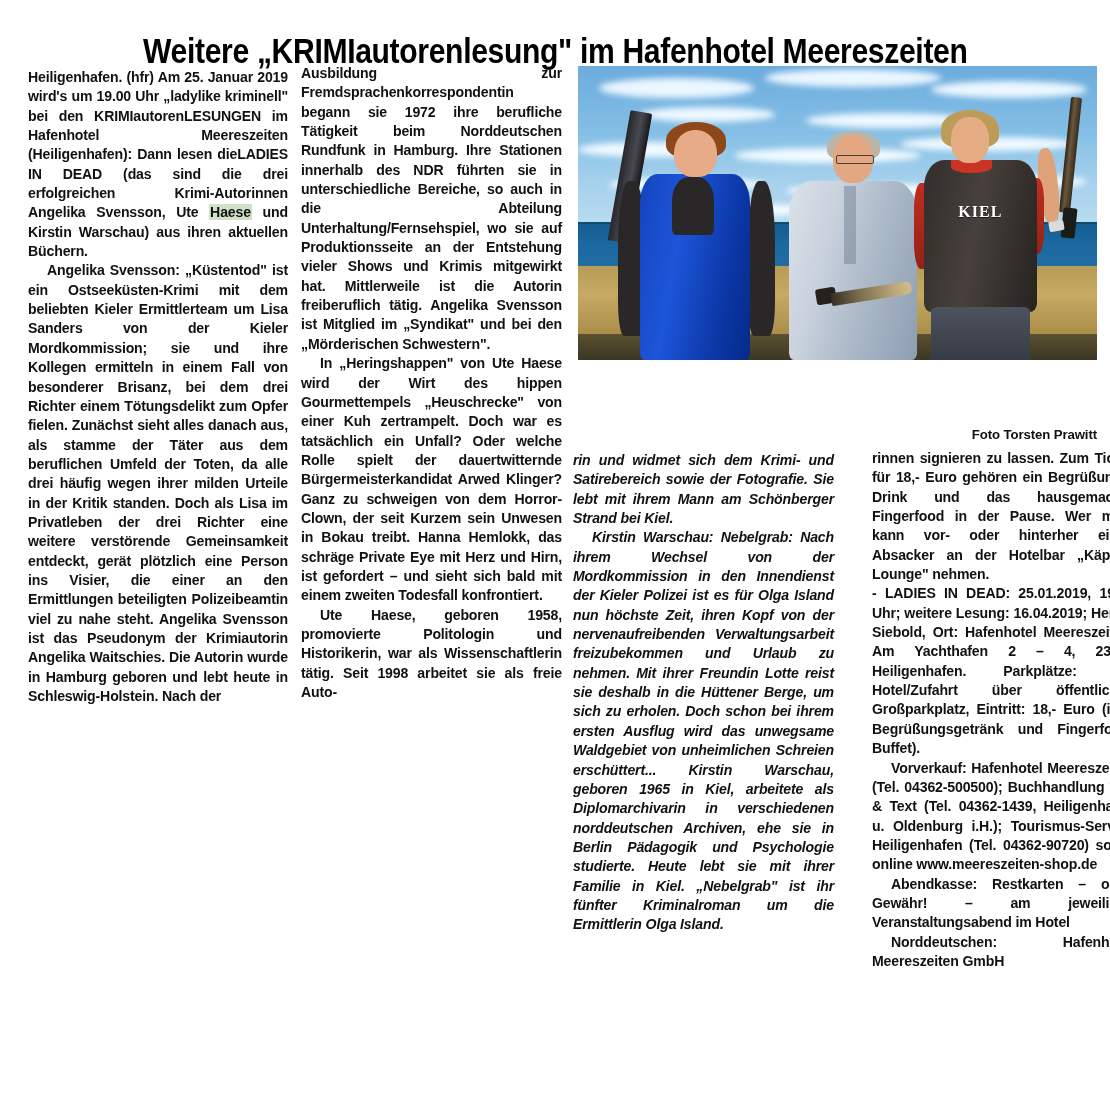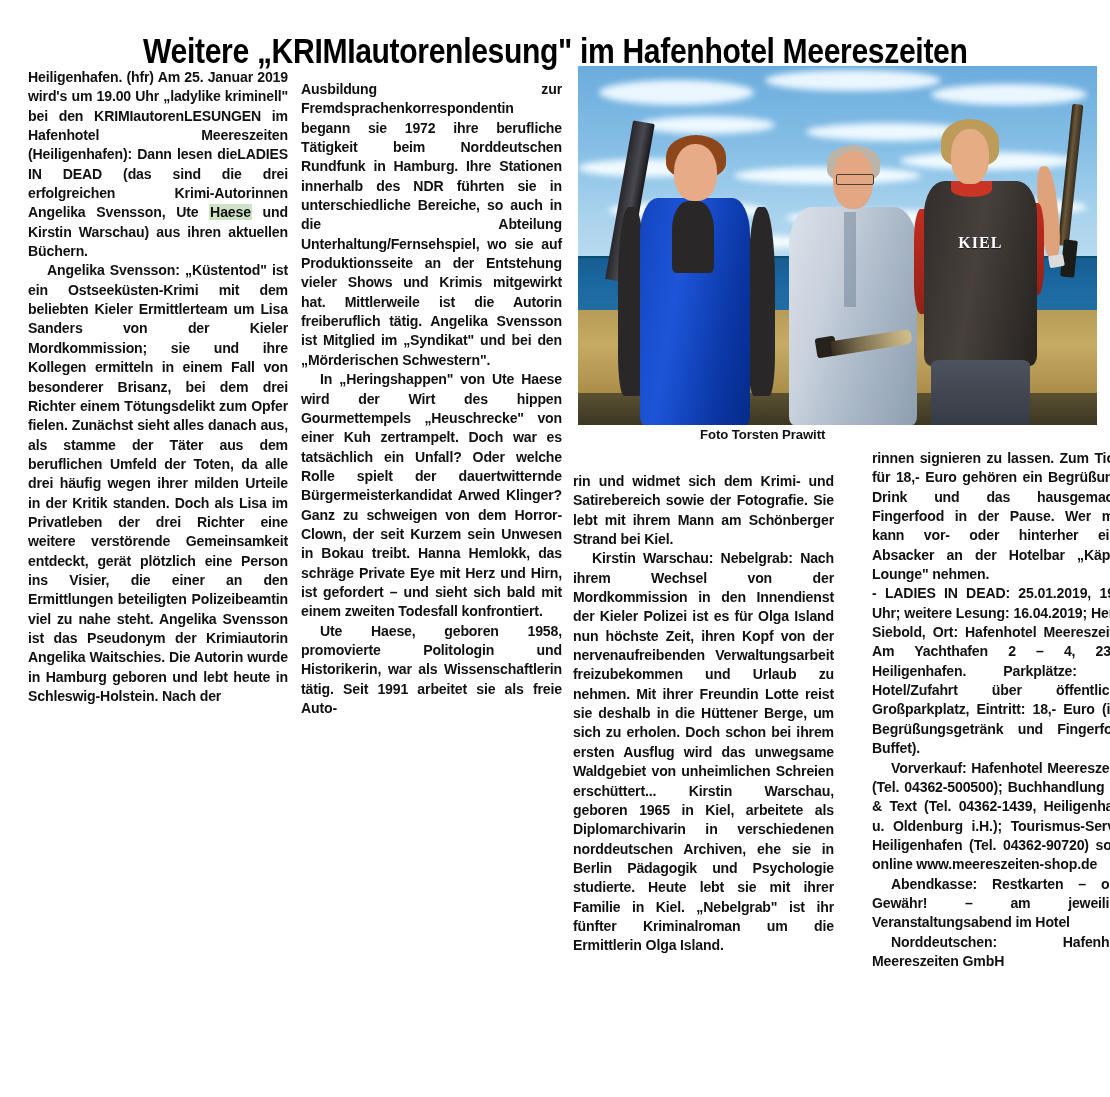--- a/index.html
+++ b/index.html
@@ -55,31 +55,31 @@
     margin: 0;
   }
   .col p.indent {
     text-indent: 1.35em;
   }
   .col p.noindent {
     text-indent: 0;
   }
 
   #col1 { left: 28px;  top: 68px;  width: 260px; }
-  #col2 { left: 301px; top: 80px;  width: 261px; }
-  #col3 { left: 573px; top: 472px; width: 261px; }
+  #col2 { left: 301px; top: 64px;  width: 261px; }
+  #col3 { left: 573px; top: 451px; width: 261px; font-style: italic; }
   #col4 { left: 872px; top: 449px; width: 262px; }
 
   
   #photo-wrap {
     position: absolute;
     left: 578px;
     top: 66px;
     width: 519px;
-    height: 359px;
+    height: 294px;
   }
   #photo {
     position: absolute;
     inset: 0;
     overflow: hidden;
     background: #7fb4d8;
     filter: saturate(1.05) contrast(1.05);
   }
   
   .sky {
@@ -240,21 +240,21 @@
     position: absolute; right: 10%; top: 45%; width: 9%; height: 4%;
     background: #d8d8d8; border-radius: 2px; transform: rotate(-10deg);
   }
 
   
   #caption {
     position: absolute;
     left: 700px;
     top: 427px;
     width: 397px;
-    text-align: left;
+    text-align: right;
     font-size: 13.2px;
     font-weight: 700;
     letter-spacing: -0.1px;
     color: #111;
   }
 
   
   .hl {
     background: #cfe2c7;
     padding: 0 1px;
@@ -329,21 +329,21 @@
 
 <div id="caption">Foto Torsten Prawitt</div>
 
 <div class="col" id="col1">
     <p class="noindent"><b>Heiligenhafen. (hfr)</b>    Am 25. Januar 2019 wird's um 19.00 Uhr „ladylike kriminell" bei den KRIMIautorenLESUNGEN im Hafenhotel Meereszeiten (Heiligenhafen): Dann lesen dieLADIES IN DEAD (das sind die drei erfolgreichen Krimi-Autorinnen Angelika Svensson, Ute <span class="hl">Haese</span> und Kirstin Warschau) aus ihren aktuellen Büchern.</p>
     <p class="indent">Angelika Svensson: „Küstentod" ist ein Ostseeküsten-Krimi mit dem beliebten Kieler Ermittlerteam um Lisa Sanders von der Kieler Mordkommission; sie und ihre Kollegen ermitteln in einem Fall von besonderer Brisanz, bei dem drei Richter einem Tötungsdelikt zum Opfer fielen. Zunächst sieht alles danach aus, als stamme der Täter aus dem beruflichen Umfeld der Toten, da alle drei häufig wegen ihrer milden Urteile in der Kritik standen. Doch als Lisa im Privatleben der drei Richter eine weitere verstörende Gemeinsamkeit entdeckt, gerät plötzlich eine Person ins Visier, die einer an den Ermittlungen beteiligten Polizeibeamtin viel zu nahe steht. Angelika Svensson ist das Pseudonym der Krimiautorin Angelika Waitschies. Die Autorin wurde in Hamburg geboren und lebt heute in Schleswig-Holstein. Nach der</p>
   </div>
 <div class="col" id="col2">
     <p class="noindent">Ausbildung zur Fremdsprachenkorrespondentin begann sie 1972 ihre berufliche Tätigkeit beim Norddeutschen Rundfunk in Hamburg. Ihre Stationen innerhalb des NDR führten sie in unterschiedliche Bereiche, so auch in die Abteilung Unterhaltung/Fernsehspiel, wo sie auf Produktionsseite an der Entstehung vieler Shows und Krimis mitgewirkt hat. Mittlerweile ist die Autorin freiberuflich tätig. Angelika Svensson ist Mitglied im „Syndikat" und bei den „Mörderischen Schwestern".</p>
     <p class="indent">In „Heringshappen" von Ute Haese wird der Wirt des hippen Gourmettempels „Heuschrecke" von einer Kuh zertrampelt. Doch war es tatsächlich ein Unfall? Oder welche Rolle spielt der dauertwitternde Bürgermeisterkandidat Arwed Klinger? Ganz zu schweigen von dem Horror-Clown, der seit Kurzem sein Unwesen in Bokau treibt. Hanna Hemlokk, das schräge Private Eye mit Herz und Hirn, ist gefordert – und sieht sich bald mit einem zweiten Todesfall konfrontiert.</p>
-    <p class="indent">Ute Haese, geboren 1958, promovierte Politologin und Historikerin, war als Wissenschaftlerin tätig. Seit 1991 arbeitet sie als freie Auto-</p>
+    <p class="indent">Ute Haese, geboren 1958, promovierte Politologin und Historikerin, war als Wissenschaftlerin tätig. Seit 1998 arbeitet sie als freie Auto-</p>
   </div>
 <div class="col" id="col3">
     <p class="noindent">rin und widmet sich dem Krimi- und Satirebereich sowie der Fotografie. Sie lebt mit ihrem Mann am Schönberger Strand bei Kiel.</p>
     <p class="indent">Kirstin Warschau: Nebelgrab: Nach ihrem Wechsel von der Mordkommission in den Innendienst der Kieler Polizei ist es für Olga Island nun höchste Zeit, ihren Kopf von der nervenaufreibenden Verwaltungsarbeit freizubekommen und Urlaub zu nehmen. Mit ihrer Freundin Lotte reist sie deshalb in die Hüttener Berge, um sich zu erholen. Doch schon bei ihrem ersten Ausflug wird das unwegsame Waldgebiet von unheimlichen Schreien erschüttert... Kirstin Warschau, geboren 1965 in Kiel, arbeitete als Diplomarchivarin in verschiedenen norddeutschen Archiven, ehe sie in Berlin Pädagogik und Psychologie studierte. Heute lebt sie mit ihrer Familie in Kiel. „Nebelgrab" ist ihr fünfter Kriminalroman um die Ermittlerin Olga Island.</p>
   </div>
 <div class="col" id="col4">
     <p class="noindent">rinnen signieren zu lassen. Zum Ticket für 18,- Euro gehören ein Begrüßungs-Drink und das hausgemachte Fingerfood in der Pause. Wer mag, kann vor- oder hinterher einen Absacker an der Hotelbar „Käptn's Lounge" nehmen.</p>
     <p class="noindent">- LADIES IN DEAD: 25.01.2019, 19.00 Uhr; weitere Lesung: 16.04.2019; Henrik Siebold, Ort: Hafenhotel Meereszeiten, Am Yachthafen 2 – 4, 23774 Heiligenhafen. Parkplätze: am Hotel/Zufahrt über öffentlichen Großparkplatz, Eintritt: 18,- Euro (inkl. Begrüßungsgetränk und Fingerfood-Buffet).</p>
     <p class="indent">Vorverkauf: Hafenhotel Meereszeiten (Tel. 04362-500500); Buchhandlung Ton &amp; Text (Tel. 04362-1439, Heiligenhafen u. Oldenburg i.H.); Tourismus-Service Heiligenhafen (Tel. 04362-90720) sowie online www.meereszeiten-shop.de</p>
     <p class="indent">Abendkasse: Restkarten – ohne Gewähr! – am jeweiligen Veranstaltungsabend im Hotel</p>

